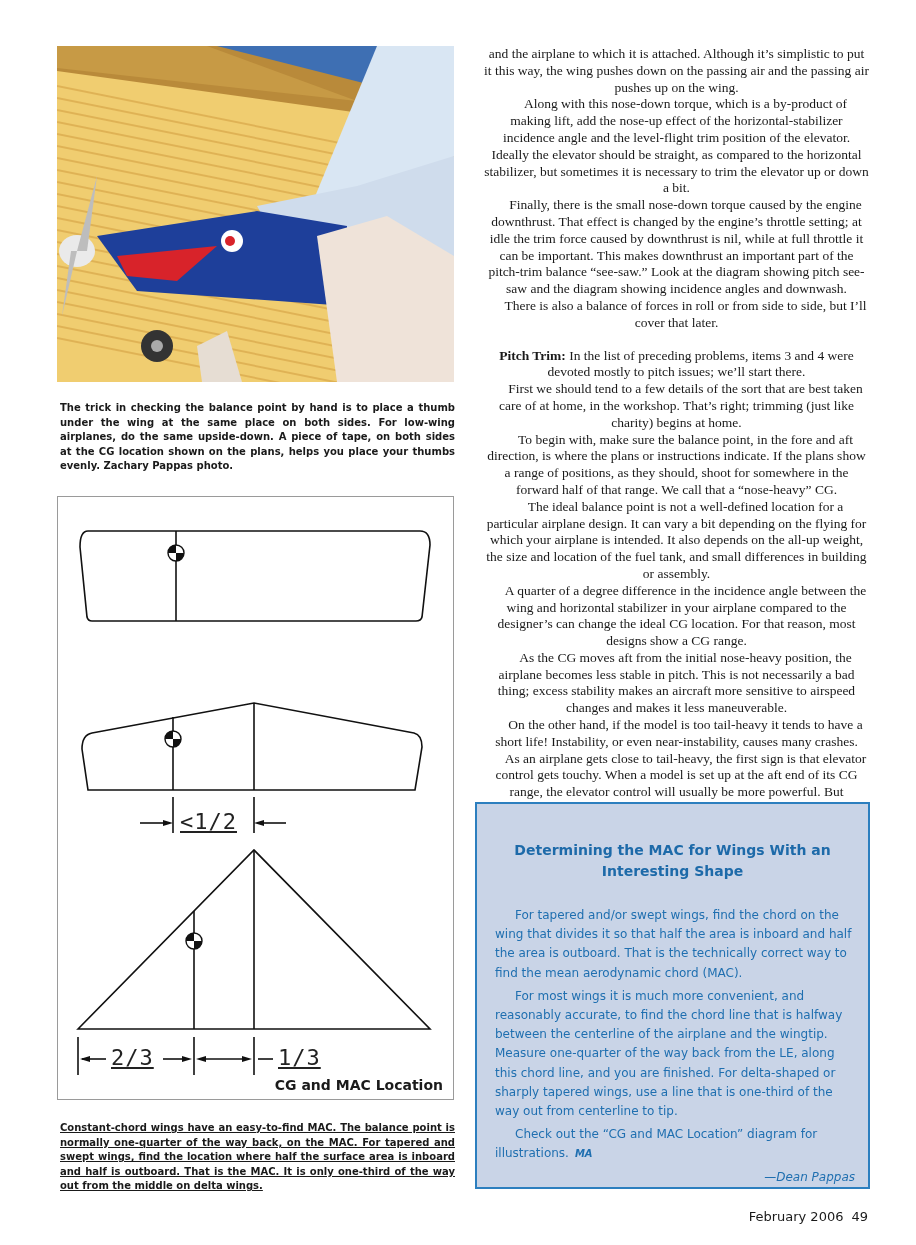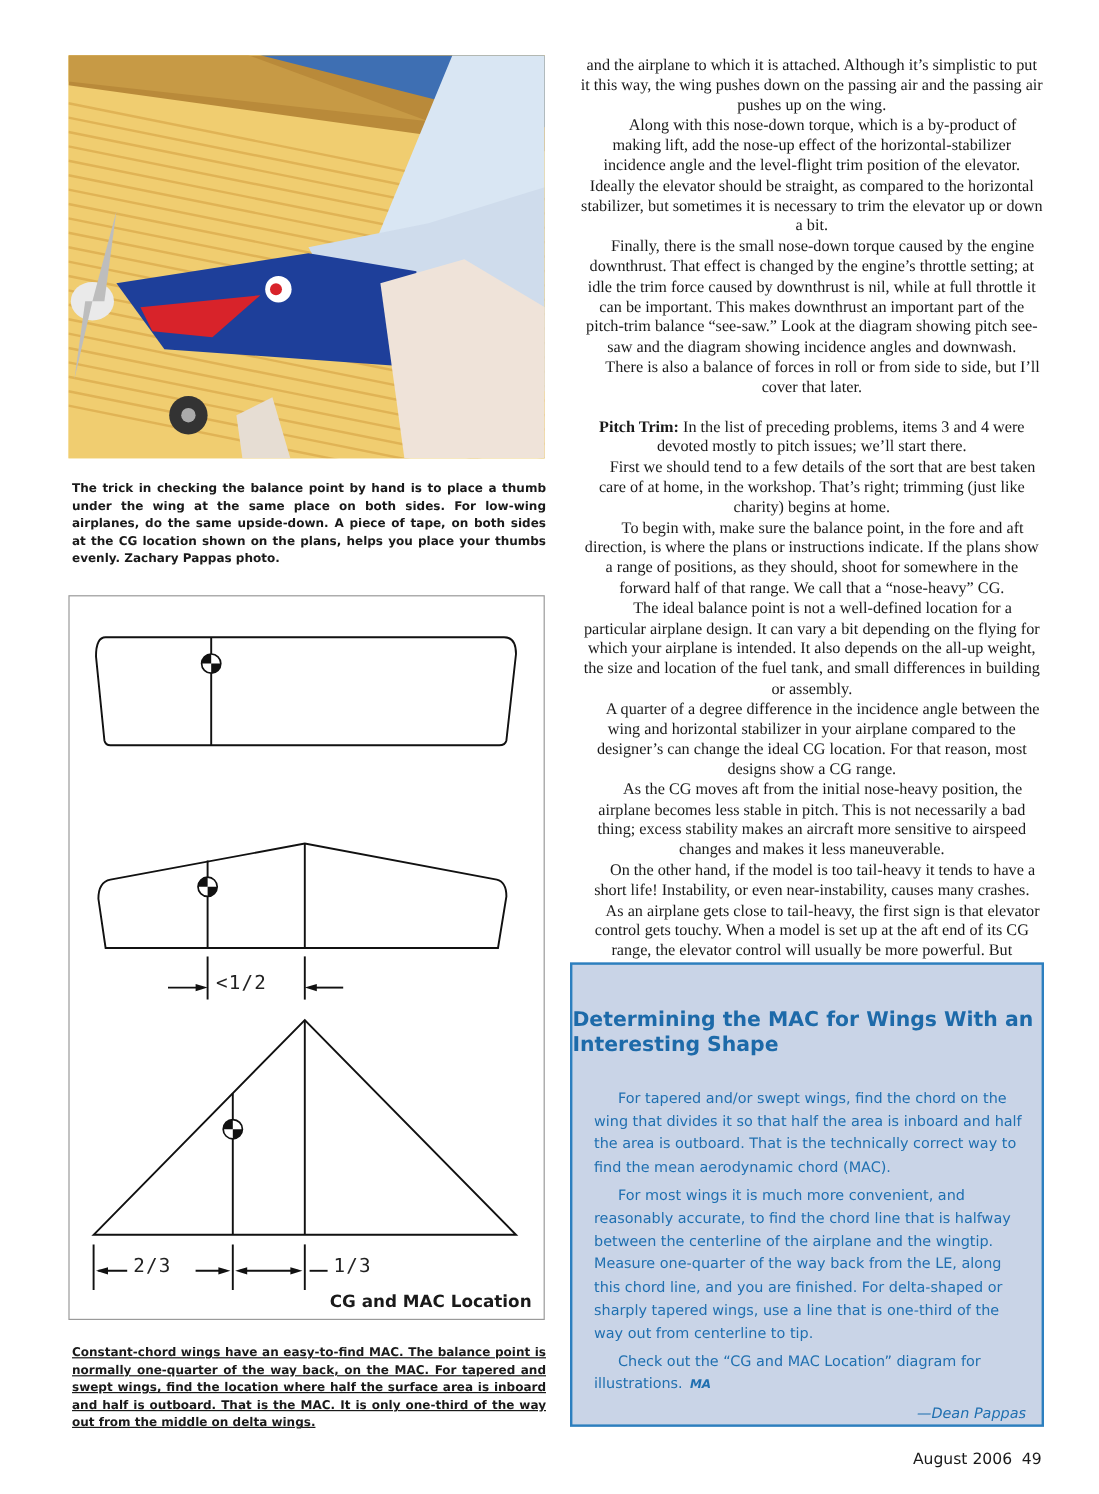--- a/index.html
+++ b/index.html
@@ -25,40 +25,40 @@
     border: 1px solid #9a9a9a; box-sizing: border-box; background: #fff;
   }
   .diagram svg { position: absolute; left: 0; top: 0; }
   .diagram-title {
     position: absolute; right: 10px; bottom: 6px;
     font-family: "DejaVu Sans", sans-serif; font-weight: bold; font-size: 14px;
     color: #1a1a1a;
   }
   .dim-label {
     position: absolute; font-family: "DejaVu Sans Mono", monospace;
-    font-size: 16px; color: #222; letter-spacing: 1px; font-weight: normal;
+    font-size: 22px; color: #222; letter-spacing: 1px; font-weight: normal; text-decoration: underline;
   }
 
   .article {
     position: absolute; left: 484px; top: 46px; width: 385px;
     font-family: "Liberation Serif", serif; font-size: 13.5px; line-height: 16.8px;
     color: #1a1a1a;
   }
   .article p { margin: 0; text-align: center; }
   .article p.indent { text-indent: 18px; }
   .article p.gap { margin-top: 16px; }
   .article .runin { font-weight: bold; }
 
   .sidebar {
     position: absolute; left: 475px; top: 802px; width: 395px; height: 387px;
     background: #c9d4e7; border: 2px solid #2c7fbf; box-sizing: border-box;
     font-family: "DejaVu Sans", sans-serif; color: #1f6fb0;
   }
   .sidebar h2 {
-    margin: 36px 0 0 0; font-size: 17px; line-height: 21px;
+    margin: 36px 0 0 0; text-align: center; font-size: 14px; line-height: 21px;
     font-weight: bold; color: #1d6aa9;
   }
   .sidebar .body { position: absolute; left: 14px; top: 98px; width: 368px; font-size: 12px; line-height: 19.2px; }
   .sidebar .body p { margin: 4px; }
   .sidebar .body p.indent { text-indent: 20px; }
   .sidebar .ma { font-weight: bold; font-style: italic; font-size: 10px; margin-left: 6px; }
   .sidebar .byline { text-align: right; font-style: italic; margin-top: 0; }
 
   .folio {
     position: absolute; right: 48px; top: 1209px;
@@ -195,14 +195,14 @@
   <h2>Determining the MAC for Wings With an Interesting Shape</h2>
   <div class="body">
     <p class="indent">For tapered and/or swept wings, find the chord on the wing that divides it so that half the area is inboard and half the area is outboard. That is the technically correct way to find the mean aerodynamic chord (MAC).</p>
     <p class="indent">For most wings it is much more convenient, and reasonably accurate, to find the chord line that is halfway between the centerline of the airplane and the wingtip. Measure one-quarter of the way back from the LE, along this chord line, and you are finished. For delta-shaped or sharply tapered wings, use a line that is one-third of the way out from centerline to tip.</p>
     <p class="indent"><span>Check out the “CG and MAC Location” diagram for illustrations.</span><span class="ma">MA</span></p>
     <p class="byline">—Dean Pappas</p>
   </div>
 </div>
 
 <div class="folio">
-  <span>August 2006</span><span class="num">49</span>
+  <span>February 2006</span><span class="num">49</span>
 </div>
 
 </body></html>

